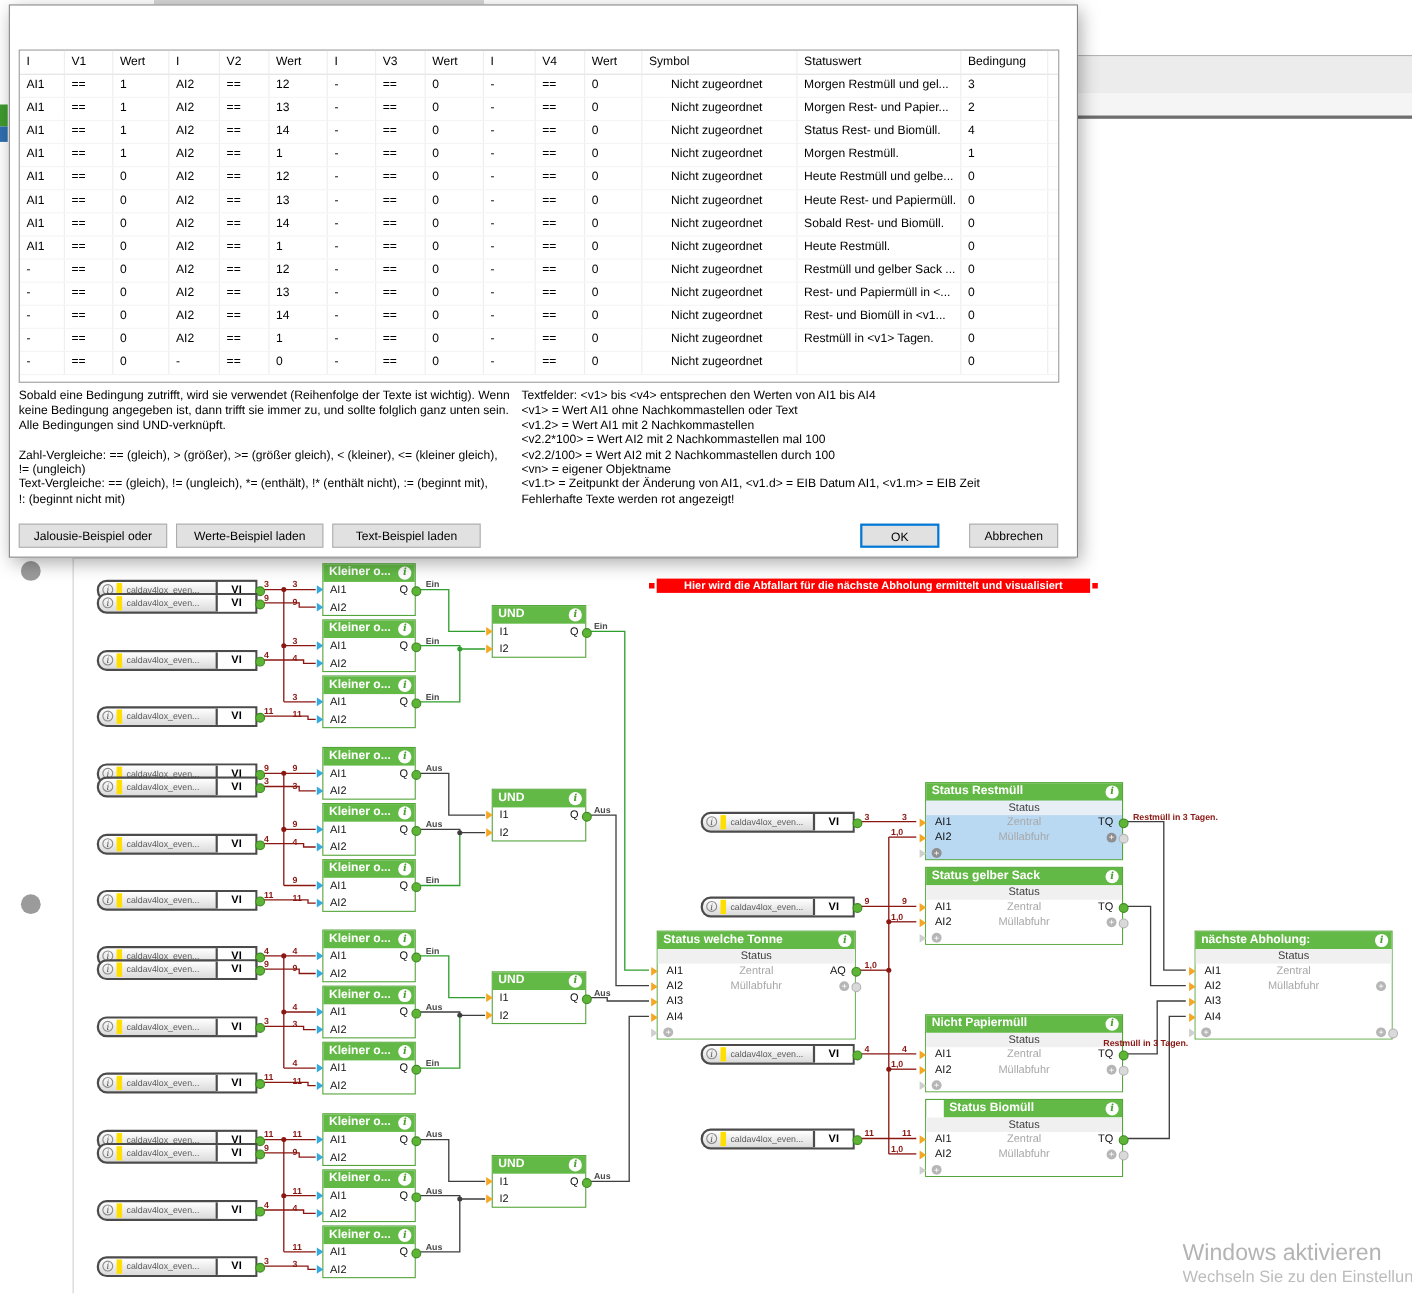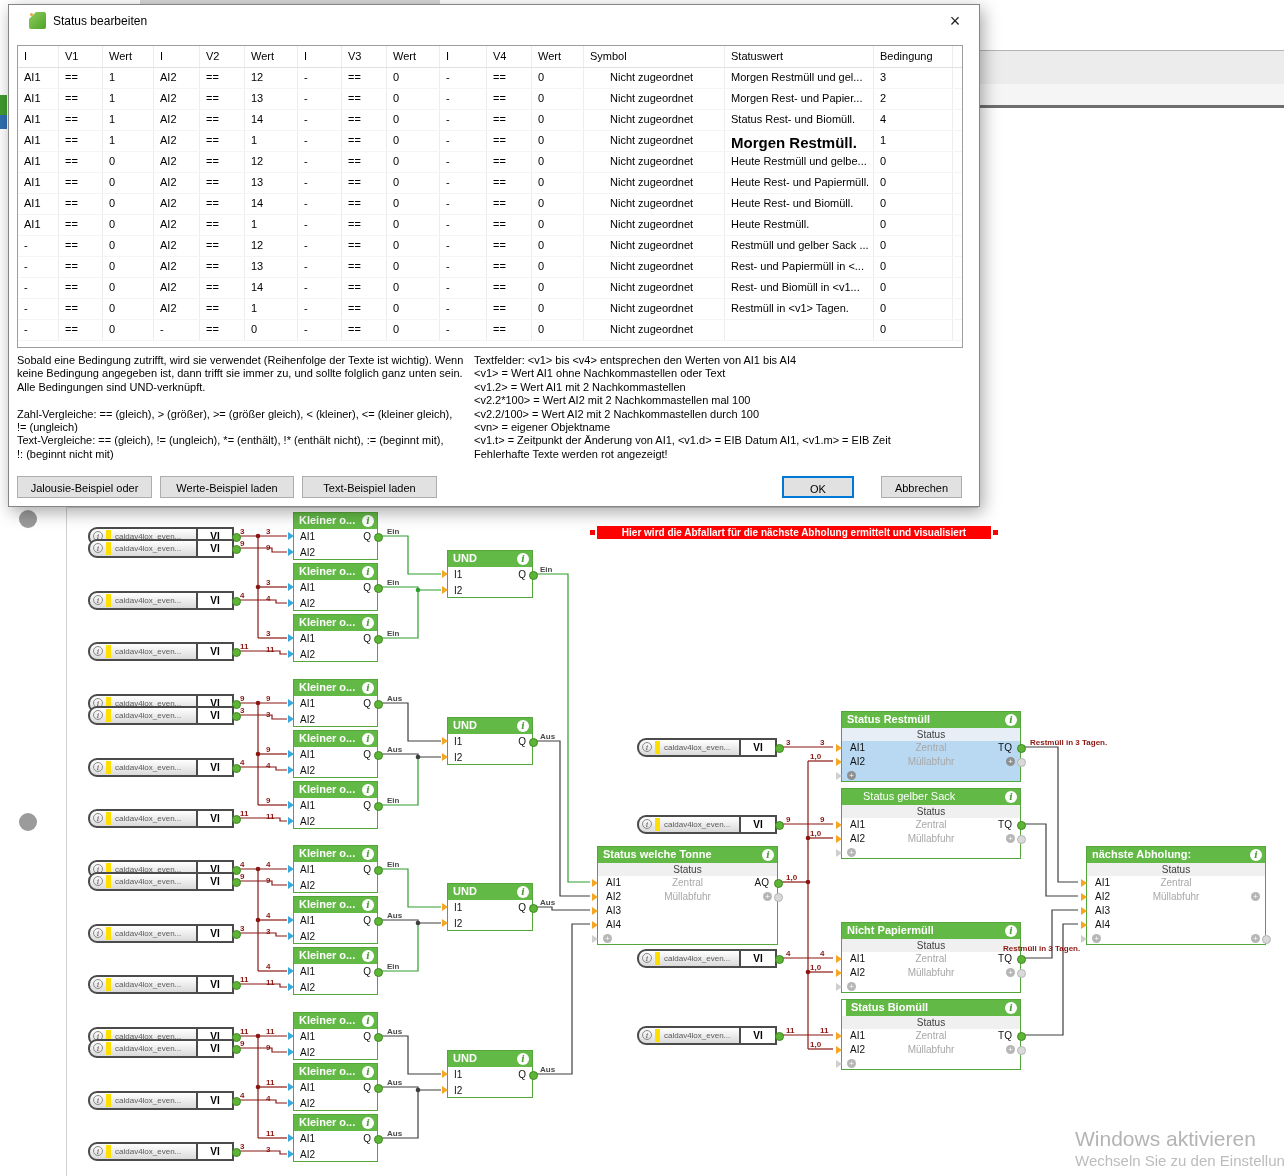--- a/index.html
+++ b/index.html
@@ -467,21 +467,21 @@
         <div style="position: absolute; left: 0px; right: 0px; top: 44px; text-align: center; font-size: 10px; color: rgb(168, 168, 168);">Müllabfuhr</div>
         <div style="position: absolute; width: 9px; height: 9px; border-radius: 50%; background: rgb(143, 143, 143); color: rgb(255, 255, 255); font-size: 8px; line-height: 9px; text-align: center; right: 5px; top: 45px;">+</div>
         <div style="position: absolute; left: -6px; top: 46px; width: 0px; height: 0px; border-top: 4px solid transparent; border-bottom: 4px solid transparent; border-left: 6px solid rgb(245, 166, 35);"></div>
         <div style="position: absolute; width: 9px; height: 9px; border-radius: 50%; background: rgb(143, 143, 143); color: rgb(255, 255, 255); font-size: 8px; line-height: 9px; text-align: center; left: 5px; top: 59px;">+</div>
         <div style="position: absolute; left: -6px; top: 60px; width: 0px; height: 0px; border-top: 4px solid transparent; border-bottom: 4px solid transparent; border-left: 6px solid rgb(207, 207, 207);"></div>
         <div style="position: absolute; left: 175px; top: 32px; width: 7px; height: 7px; border-radius: 50%; background: rgb(93, 180, 53); border: 1px solid rgb(60, 138, 34);"></div>
         <div style="position: absolute; left: 175px; top: 46px; width: 7px; height: 7px; border-radius: 50%; background: rgb(217, 217, 217); border: 1px solid rgb(181, 181, 181);"></div>
       </div>
       <div style="position: absolute; left: 841px; top: 788px; width: 180px; height: 71px; border: 1px solid rgb(85, 166, 58); background: rgb(255, 255, 255); box-sizing: border-box;">
         <div style="position: absolute; left: 0px; top: 0px; right: 0px; height: 16px; background: rgb(99, 185, 70);">
-          <span style="position: absolute; left: 21px; top: 1px; font-size: 11px; font-weight: normal; color: rgb(255, 255, 255); white-space: nowrap;">Status gelber Sack</span>
+          <span style="position: absolute; left: 5px; top: 1px; font-size: 11px; font-weight: bold; color: rgb(255, 255, 255); white-space: nowrap;">Status gelber Sack</span>
           <span style="position: absolute; right: 3px; top: 2px; width: 12px; height: 12px; border-radius: 50%; background: rgb(255, 255, 255); color: rgb(75, 158, 49); font-size: 9px; line-height: 12px; text-align: center; font-weight: bold; font-style: italic; font-family: &quot;DejaVu Serif&quot;, serif;">i</span>
         </div>
         <div style="position: absolute; inset: 16px 0px 0px; background: rgb(255, 255, 255);"></div>
         <div style="position: absolute; left: 0px; top: 16px; right: 0px; height: 13px; background: rgb(240, 240, 240); font-size: 10px; line-height: 13px; text-align: center; color: rgb(63, 63, 63);">Status</div>
         <span style="position: absolute; left: 8px; top: 30px; font-size: 10px; color: rgb(17, 17, 17);">AI1</span>
         <div style="position: absolute; left: 0px; right: 0px; top: 30px; text-align: center; font-size: 10px; color: rgb(168, 168, 168);">Zentral</div>
         <span style="position: absolute; right: 8px; top: 30px; font-size: 10px; color: rgb(17, 17, 17);">TQ</span>
         <div style="position: absolute; left: -6px; top: 32px; width: 0px; height: 0px; border-top: 4px solid transparent; border-bottom: 4px solid transparent; border-left: 6px solid rgb(245, 166, 35);"></div>
         <span style="position: absolute; left: 8px; top: 44px; font-size: 10px; color: rgb(17, 17, 17);">AI2</span>
         <div style="position: absolute; left: 0px; right: 0px; top: 44px; text-align: center; font-size: 10px; color: rgb(168, 168, 168);">Müllabfuhr</div>
@@ -506,21 +506,21 @@
         <span style="position: absolute; left: 8px; top: 44px; font-size: 10px; color: rgb(17, 17, 17);">AI2</span>
         <div style="position: absolute; left: 0px; right: 0px; top: 44px; text-align: center; font-size: 10px; color: rgb(168, 168, 168);">Müllabfuhr</div>
         <div style="position: absolute; width: 9px; height: 9px; border-radius: 50%; background: rgb(182, 182, 182); color: rgb(255, 255, 255); font-size: 8px; line-height: 9px; text-align: center; right: 5px; top: 45px;">+</div>
         <div style="position: absolute; left: -6px; top: 46px; width: 0px; height: 0px; border-top: 4px solid transparent; border-bottom: 4px solid transparent; border-left: 6px solid rgb(245, 166, 35);"></div>
         <div style="position: absolute; width: 9px; height: 9px; border-radius: 50%; background: rgb(182, 182, 182); color: rgb(255, 255, 255); font-size: 8px; line-height: 9px; text-align: center; left: 5px; top: 59px;">+</div>
         <div style="position: absolute; left: -6px; top: 60px; width: 0px; height: 0px; border-top: 4px solid transparent; border-bottom: 4px solid transparent; border-left: 6px solid rgb(207, 207, 207);"></div>
         <div style="position: absolute; left: 175px; top: 32px; width: 7px; height: 7px; border-radius: 50%; background: rgb(93, 180, 53); border: 1px solid rgb(60, 138, 34);"></div>
         <div style="position: absolute; left: 175px; top: 46px; width: 7px; height: 7px; border-radius: 50%; background: rgb(217, 217, 217); border: 1px solid rgb(181, 181, 181);"></div>
       </div>
       <div style="position: absolute; left: 841px; top: 999px; width: 180px; height: 71px; border: 1px solid rgb(85, 166, 58); background: rgb(255, 255, 255); box-sizing: border-box;">
-        <div style="position: absolute; left: 4px; top: 0px; right: 0px; height: 16px; background: rgb(99, 185, 70);">
+        <div style="position: absolute; left: 16px; top: 0px; right: 0px; height: 16px; background: rgb(99, 185, 70);">
           <span style="position: absolute; left: 5px; top: 1px; font-size: 11px; font-weight: bold; color: rgb(255, 255, 255); white-space: nowrap;">Status Biomüll</span>
           <span style="position: absolute; right: 3px; top: 2px; width: 12px; height: 12px; border-radius: 50%; background: rgb(255, 255, 255); color: rgb(75, 158, 49); font-size: 9px; line-height: 12px; text-align: center; font-weight: bold; font-style: italic; font-family: &quot;DejaVu Serif&quot;, serif;">i</span>
         </div>
         <div style="position: absolute; inset: 16px 0px 0px; background: rgb(255, 255, 255);"></div>
         <div style="position: absolute; left: 0px; top: 16px; right: 0px; height: 13px; background: rgb(240, 240, 240); font-size: 10px; line-height: 13px; text-align: center; color: rgb(63, 63, 63);">Status</div>
         <span style="position: absolute; left: 8px; top: 30px; font-size: 10px; color: rgb(17, 17, 17);">AI1</span>
         <div style="position: absolute; left: 0px; right: 0px; top: 30px; text-align: center; font-size: 10px; color: rgb(168, 168, 168);">Zentral</div>
         <span style="position: absolute; right: 8px; top: 30px; font-size: 10px; color: rgb(17, 17, 17);">TQ</span>
         <div style="position: absolute; left: -6px; top: 32px; width: 0px; height: 0px; border-top: 4px solid transparent; border-bottom: 4px solid transparent; border-left: 6px solid rgb(245, 166, 35);"></div>
         <span style="position: absolute; left: 8px; top: 44px; font-size: 10px; color: rgb(17, 17, 17);">AI2</span>
@@ -655,25 +655,20 @@
       <div style="position: absolute; top: 1040px; font-size: 8px; font-weight: bold; color: rgb(138, 23, 18); white-space: nowrap; left: 810px;">1,0</div>
       <div style="position: absolute; top: 873px; font-size: 8px; font-weight: bold; color: rgb(138, 23, 18); white-space: nowrap; left: 786px;">1,0</div>
       <div style="position: absolute; top: 738px; font-size: 8px; font-weight: bold; color: rgb(138, 23, 18); white-space: nowrap; left: 1030px;">Restmüll in 3 Tagen.</div>
       <div style="position: absolute; top: 944px; font-size: 8px; font-weight: bold; color: rgb(138, 23, 18); white-space: nowrap; left: 1003px;">Restmüll in 3 Tagen.</div>
     </div>
 
   <div class="wm1">Windows aktivieren</div>
   <div class="wm2">Wechseln Sie zu den Einstellung</div>
 
   <div id="dialog">
-    <div class="dlg-titlebar">
-      <span class="app-icon"></span>
-      <span class="dlg-title">Status bearbeiten</span>
-      <span class="dlg-close">×</span>
-    </div>
     <div id="tbl">
         <div style="display: grid; grid-template-columns: 41px 44px 51px 46px 45px 53px 44px 45px 53px 47px 45px 52px 141px 149px 79px 11px; height: 21px; border-bottom: 1px solid rgb(224, 224, 224);">
           <span style="padding: 4px 0px 0px 6px; font-size: 11px; overflow: hidden; white-space: nowrap; color: rgb(0, 0, 0); border-right: 1px solid rgb(237, 237, 237);">I</span>
           <span style="padding: 4px 0px 0px 6px; font-size: 11px; overflow: hidden; white-space: nowrap; color: rgb(0, 0, 0); border-right: 1px solid rgb(237, 237, 237);">V1</span>
           <span style="padding: 4px 0px 0px 6px; font-size: 11px; overflow: hidden; white-space: nowrap; color: rgb(0, 0, 0); border-right: 1px solid rgb(237, 237, 237);">Wert</span>
           <span style="padding: 4px 0px 0px 6px; font-size: 11px; overflow: hidden; white-space: nowrap; color: rgb(0, 0, 0); border-right: 1px solid rgb(237, 237, 237);">I</span>
           <span style="padding: 4px 0px 0px 6px; font-size: 11px; overflow: hidden; white-space: nowrap; color: rgb(0, 0, 0); border-right: 1px solid rgb(237, 237, 237);">V2</span>
           <span style="padding: 4px 0px 0px 6px; font-size: 11px; overflow: hidden; white-space: nowrap; color: rgb(0, 0, 0); border-right: 1px solid rgb(237, 237, 237);">Wert</span>
           <span style="padding: 4px 0px 0px 6px; font-size: 11px; overflow: hidden; white-space: nowrap; color: rgb(0, 0, 0); border-right: 1px solid rgb(237, 237, 237);">I</span>
           <span style="padding: 4px 0px 0px 6px; font-size: 11px; overflow: hidden; white-space: nowrap; color: rgb(0, 0, 0); border-right: 1px solid rgb(237, 237, 237);">V3</span>
@@ -747,21 +742,21 @@
           <span style="padding: 3px 0px 0px 6px; font-size: 11px; overflow: hidden; white-space: nowrap; color: rgb(0, 0, 0); border-right: 1px solid rgb(237, 237, 237);">AI2</span>
           <span style="padding: 3px 0px 0px 6px; font-size: 11px; overflow: hidden; white-space: nowrap; color: rgb(0, 0, 0); border-right: 1px solid rgb(237, 237, 237);">==</span>
           <span style="padding: 3px 0px 0px 6px; font-size: 11px; overflow: hidden; white-space: nowrap; color: rgb(0, 0, 0); border-right: 1px solid rgb(237, 237, 237);">1</span>
           <span style="padding: 3px 0px 0px 6px; font-size: 11px; overflow: hidden; white-space: nowrap; color: rgb(0, 0, 0); border-right: 1px solid rgb(237, 237, 237);">-</span>
           <span style="padding: 3px 0px 0px 6px; font-size: 11px; overflow: hidden; white-space: nowrap; color: rgb(0, 0, 0); border-right: 1px solid rgb(237, 237, 237);">==</span>
           <span style="padding: 3px 0px 0px 6px; font-size: 11px; overflow: hidden; white-space: nowrap; color: rgb(0, 0, 0); border-right: 1px solid rgb(237, 237, 237);">0</span>
           <span style="padding: 3px 0px 0px 6px; font-size: 11px; overflow: hidden; white-space: nowrap; color: rgb(0, 0, 0); border-right: 1px solid rgb(237, 237, 237);">-</span>
           <span style="padding: 3px 0px 0px 6px; font-size: 11px; overflow: hidden; white-space: nowrap; color: rgb(0, 0, 0); border-right: 1px solid rgb(237, 237, 237);">==</span>
           <span style="padding: 3px 0px 0px 6px; font-size: 11px; overflow: hidden; white-space: nowrap; color: rgb(0, 0, 0); border-right: 1px solid rgb(237, 237, 237);">0</span>
           <span style="padding: 3px 0px 0px 26px; font-size: 11px; overflow: hidden; white-space: nowrap; color: rgb(0, 0, 0); border-right: 1px solid rgb(237, 237, 237);">Nicht zugeordnet</span>
-          <span style="padding: 3px 0px 0px 6px; font-size: 15px; overflow: hidden; white-space: nowrap; color: rgb(0, 0, 0); border-right: 1px solid rgb(237, 237, 237); font-weight: bold;">Morgen Restmüll.</span>
+          <span style="padding: 3px 0px 0px 6px; font-size: 11px; overflow: hidden; white-space: nowrap; color: rgb(0, 0, 0); border-right: 1px solid rgb(237, 237, 237);">Morgen Restmüll.</span>
           <span style="padding: 3px 0px 0px 6px; font-size: 11px; overflow: hidden; white-space: nowrap; color: rgb(0, 0, 0); border-right: 1px solid rgb(237, 237, 237);">1</span>
           <span style="padding: 3px 0px 0px 6px; font-size: 11px; overflow: hidden; white-space: nowrap; color: rgb(0, 0, 0); border-right: none;"></span>
         </div>
         <div style="display: grid; grid-template-columns: 41px 44px 51px 46px 45px 53px 44px 45px 53px 47px 45px 52px 141px 149px 79px 11px; height: 20px; border-bottom: 1px solid rgb(244, 244, 244);">
           <span style="padding: 3px 0px 0px 6px; font-size: 11px; overflow: hidden; white-space: nowrap; color: rgb(0, 0, 0); border-right: 1px solid rgb(237, 237, 237);">AI1</span>
           <span style="padding: 3px 0px 0px 6px; font-size: 11px; overflow: hidden; white-space: nowrap; color: rgb(0, 0, 0); border-right: 1px solid rgb(237, 237, 237);">==</span>
           <span style="padding: 3px 0px 0px 6px; font-size: 11px; overflow: hidden; white-space: nowrap; color: rgb(0, 0, 0); border-right: 1px solid rgb(237, 237, 237);">0</span>
           <span style="padding: 3px 0px 0px 6px; font-size: 11px; overflow: hidden; white-space: nowrap; color: rgb(0, 0, 0); border-right: 1px solid rgb(237, 237, 237);">AI2</span>
           <span style="padding: 3px 0px 0px 6px; font-size: 11px; overflow: hidden; white-space: nowrap; color: rgb(0, 0, 0); border-right: 1px solid rgb(237, 237, 237);">==</span>
           <span style="padding: 3px 0px 0px 6px; font-size: 11px; overflow: hidden; white-space: nowrap; color: rgb(0, 0, 0); border-right: 1px solid rgb(237, 237, 237);">12</span>
@@ -801,21 +796,21 @@
           <span style="padding: 3px 0px 0px 6px; font-size: 11px; overflow: hidden; white-space: nowrap; color: rgb(0, 0, 0); border-right: 1px solid rgb(237, 237, 237);">AI2</span>
           <span style="padding: 3px 0px 0px 6px; font-size: 11px; overflow: hidden; white-space: nowrap; color: rgb(0, 0, 0); border-right: 1px solid rgb(237, 237, 237);">==</span>
           <span style="padding: 3px 0px 0px 6px; font-size: 11px; overflow: hidden; white-space: nowrap; color: rgb(0, 0, 0); border-right: 1px solid rgb(237, 237, 237);">14</span>
           <span style="padding: 3px 0px 0px 6px; font-size: 11px; overflow: hidden; white-space: nowrap; color: rgb(0, 0, 0); border-right: 1px solid rgb(237, 237, 237);">-</span>
           <span style="padding: 3px 0px 0px 6px; font-size: 11px; overflow: hidden; white-space: nowrap; color: rgb(0, 0, 0); border-right: 1px solid rgb(237, 237, 237);">==</span>
           <span style="padding: 3px 0px 0px 6px; font-size: 11px; overflow: hidden; white-space: nowrap; color: rgb(0, 0, 0); border-right: 1px solid rgb(237, 237, 237);">0</span>
           <span style="padding: 3px 0px 0px 6px; font-size: 11px; overflow: hidden; white-space: nowrap; color: rgb(0, 0, 0); border-right: 1px solid rgb(237, 237, 237);">-</span>
           <span style="padding: 3px 0px 0px 6px; font-size: 11px; overflow: hidden; white-space: nowrap; color: rgb(0, 0, 0); border-right: 1px solid rgb(237, 237, 237);">==</span>
           <span style="padding: 3px 0px 0px 6px; font-size: 11px; overflow: hidden; white-space: nowrap; color: rgb(0, 0, 0); border-right: 1px solid rgb(237, 237, 237);">0</span>
           <span style="padding: 3px 0px 0px 26px; font-size: 11px; overflow: hidden; white-space: nowrap; color: rgb(0, 0, 0); border-right: 1px solid rgb(237, 237, 237);">Nicht zugeordnet</span>
-          <span style="padding: 3px 0px 0px 6px; font-size: 11px; overflow: hidden; white-space: nowrap; color: rgb(0, 0, 0); border-right: 1px solid rgb(237, 237, 237);">Heute Rest- und Biomüll.</span>
+          <span style="padding: 3px 0px 0px 6px; font-size: 11px; overflow: hidden; white-space: nowrap; color: rgb(0, 0, 0); border-right: 1px solid rgb(237, 237, 237);">Sobald Rest- und Biomüll.</span>
           <span style="padding: 3px 0px 0px 6px; font-size: 11px; overflow: hidden; white-space: nowrap; color: rgb(0, 0, 0); border-right: 1px solid rgb(237, 237, 237);">0</span>
           <span style="padding: 3px 0px 0px 6px; font-size: 11px; overflow: hidden; white-space: nowrap; color: rgb(0, 0, 0); border-right: none;"></span>
         </div>
         <div style="display: grid; grid-template-columns: 41px 44px 51px 46px 45px 53px 44px 45px 53px 47px 45px 52px 141px 149px 79px 11px; height: 20px; border-bottom: 1px solid rgb(244, 244, 244);">
           <span style="padding: 3px 0px 0px 6px; font-size: 11px; overflow: hidden; white-space: nowrap; color: rgb(0, 0, 0); border-right: 1px solid rgb(237, 237, 237);">AI1</span>
           <span style="padding: 3px 0px 0px 6px; font-size: 11px; overflow: hidden; white-space: nowrap; color: rgb(0, 0, 0); border-right: 1px solid rgb(237, 237, 237);">==</span>
           <span style="padding: 3px 0px 0px 6px; font-size: 11px; overflow: hidden; white-space: nowrap; color: rgb(0, 0, 0); border-right: 1px solid rgb(237, 237, 237);">0</span>
           <span style="padding: 3px 0px 0px 6px; font-size: 11px; overflow: hidden; white-space: nowrap; color: rgb(0, 0, 0); border-right: 1px solid rgb(237, 237, 237);">AI2</span>
           <span style="padding: 3px 0px 0px 6px; font-size: 11px; overflow: hidden; white-space: nowrap; color: rgb(0, 0, 0); border-right: 1px solid rgb(237, 237, 237);">==</span>
           <span style="padding: 3px 0px 0px 6px; font-size: 11px; overflow: hidden; white-space: nowrap; color: rgb(0, 0, 0); border-right: 1px solid rgb(237, 237, 237);">1</span>

